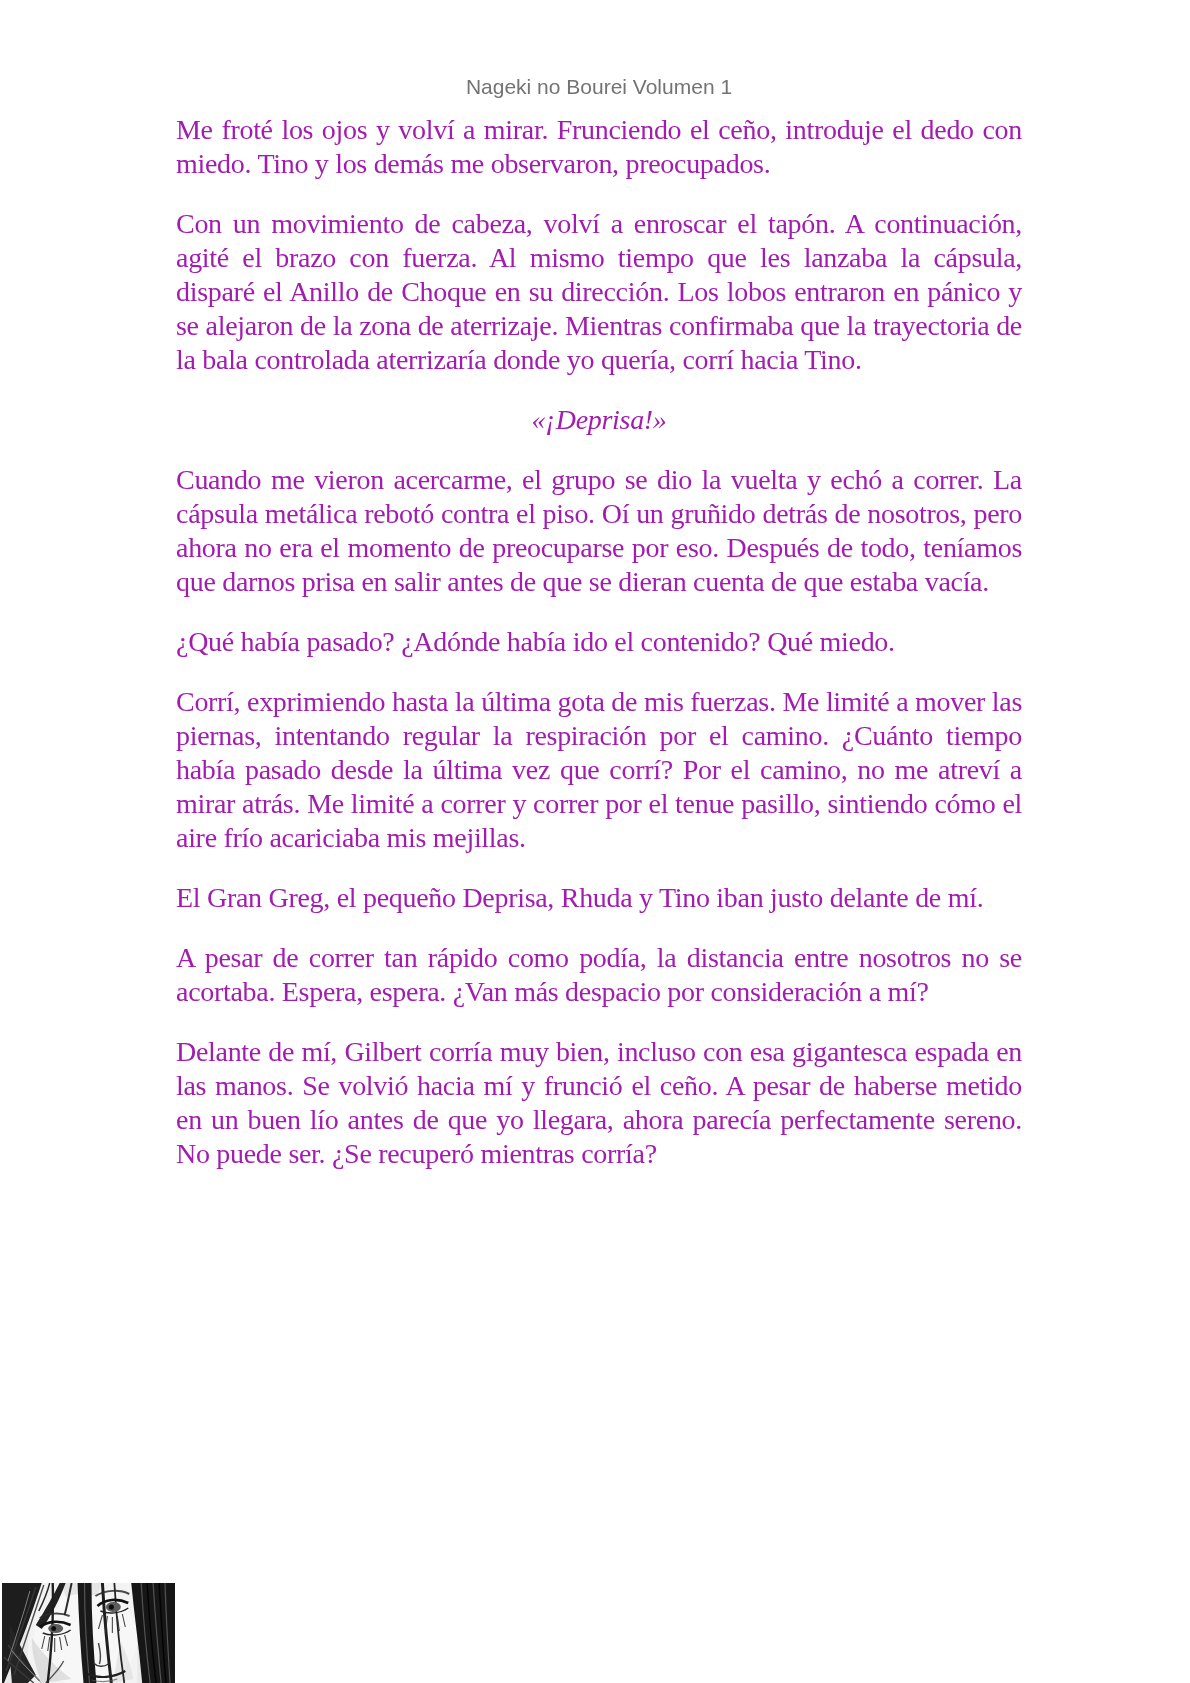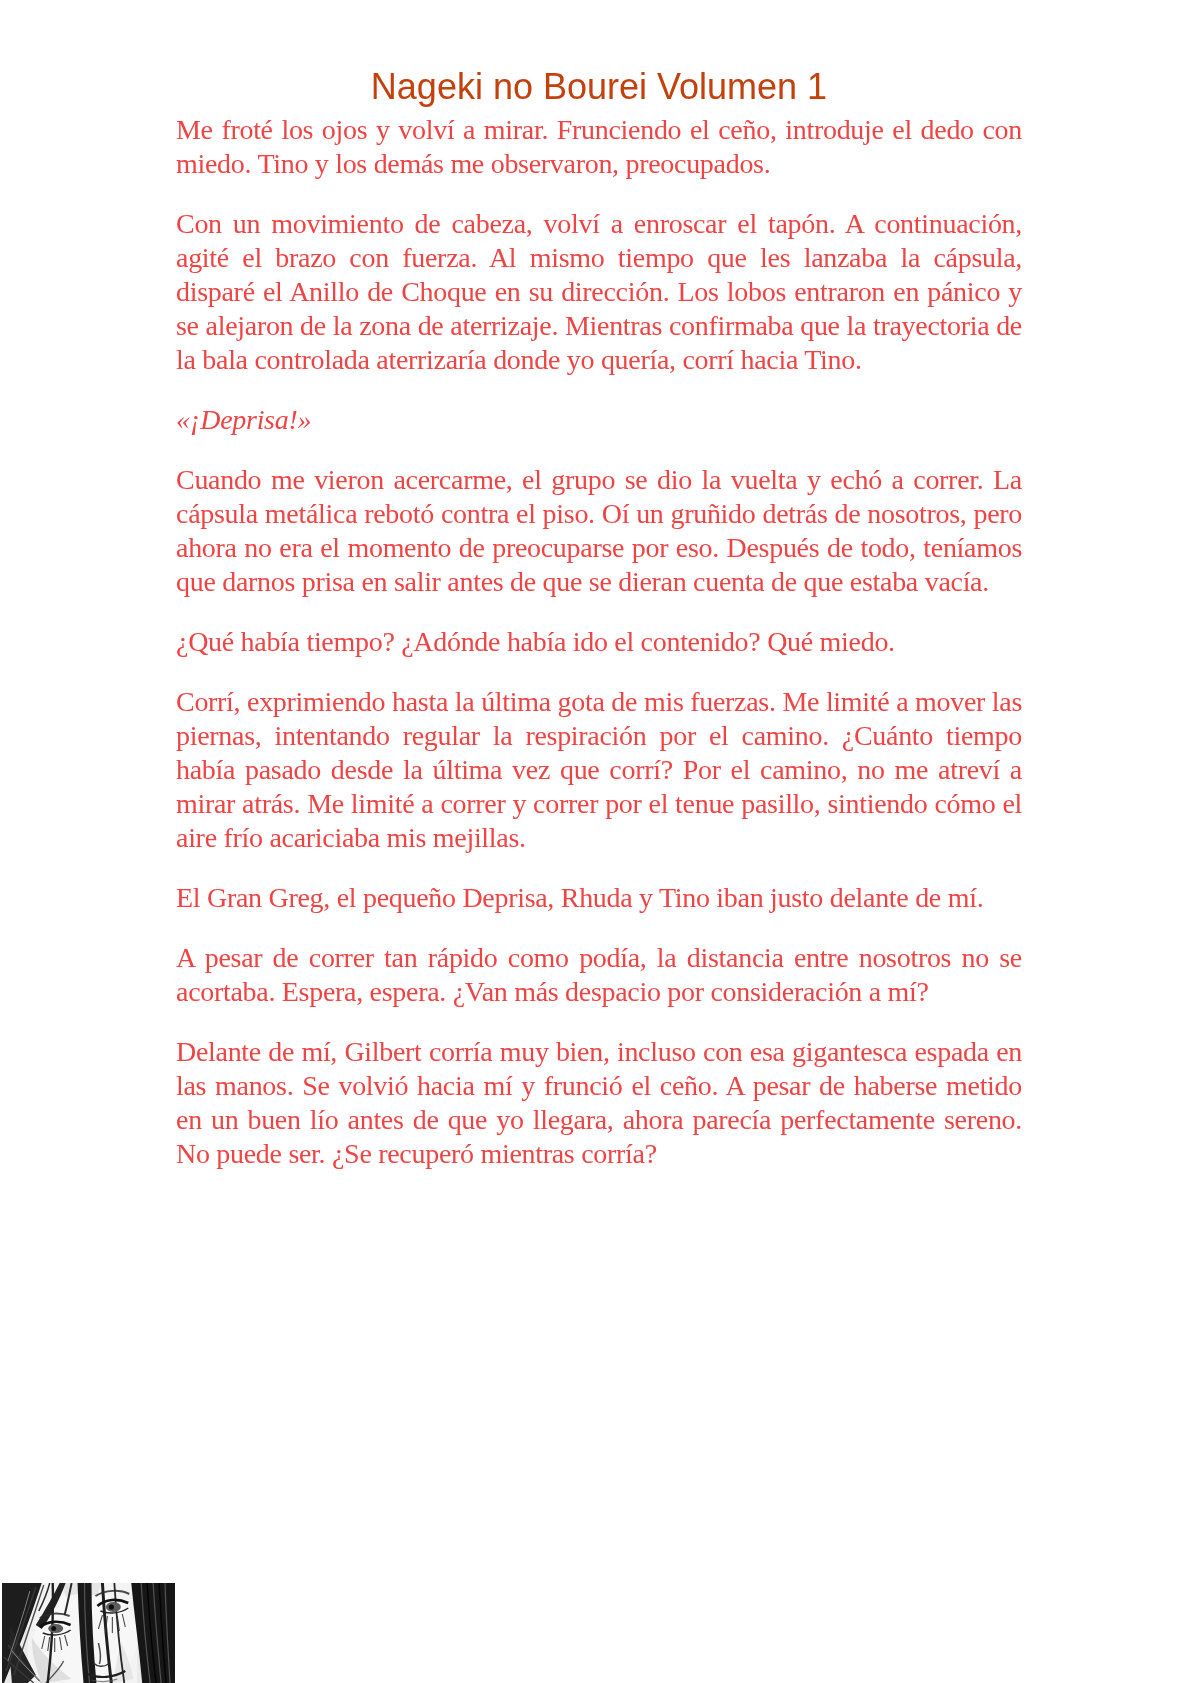--- a/index.html
+++ b/index.html
@@ -16,40 +16,40 @@
   }
   .content {
     position: absolute;
     left: 176px;
     top: 70px;
     width: 846px;
   }
   .doc-header {
     text-align: center;
     font-family: "Liberation Sans", "DejaVu Sans", sans-serif;
-    font-size: 36px;
+    font-size: 21px;
     line-height: 33px;
-    color: #c2410c;
+    color: #737373;
     letter-spacing: 0px;
   }
   .body-text {
     margin-top: 10px;
     font-family: "Liberation Serif", "DejaVu Serif", serif;
     font-size: 28px;
     line-height: 34px;
     letter-spacing: -0.3px;
-    color: #ef4444;
+    color: #a21caf;
     text-align: justify;
   }
   .body-text p {
     margin: 0 0 26px 0;
   }
   .body-text p.italic {
     font-style: italic;
-    text-align: left;
+    text-align: center;
   }
   .footer-art {
     position: absolute;
     left: 2px;
     top: 1583px;
     width: 173px;
     height: 100px;
     overflow: hidden;
   }
   .footer-art svg {
@@ -67,21 +67,21 @@
 
     <header class="doc-header">
       <div>Nageki no Bourei Volumen 1</div>
     </header>
 
     <main class="body-text">
       <p>Me froté los ojos y volví a mirar. Frunciendo el ceño, introduje el dedo con miedo. Tino y los demás me observaron, preocupados.</p>
       <p>Con un movimiento de cabeza, volví a enroscar el tapón. A continuación, agité el brazo con fuerza. Al mismo tiempo que les lanzaba la cápsula, disparé el Anillo de Choque en su dirección. Los lobos entraron en pánico y se alejaron de la zona de aterrizaje. Mientras confirmaba que la trayectoria de la bala controlada aterrizaría donde yo quería, corrí hacia Tino.</p>
       <p class="italic">«¡Deprisa!»</p>
       <p>Cuando me vieron acercarme, el grupo se dio la vuelta y echó a correr. La cápsula metálica rebotó contra el piso. Oí un gruñido detrás de nosotros, pero ahora no era el momento de preocuparse por eso. Después de todo, teníamos que darnos prisa en salir antes de que se dieran cuenta de que estaba vacía.</p>
-      <p>¿Qué había tiempo? ¿Adónde había ido el contenido? Qué miedo.</p>
+      <p>¿Qué había pasado? ¿Adónde había ido el contenido? Qué miedo.</p>
       <p>Corrí, exprimiendo hasta la última gota de mis fuerzas. Me limité a mover las piernas, intentando regular la respiración por el camino. ¿Cuánto tiempo había pasado desde la última vez que corrí? Por el camino, no me atreví a mirar atrás. Me limité a correr y correr por el tenue pasillo, sintiendo cómo el aire frío acariciaba mis mejillas.</p>
       <p>El Gran Greg, el pequeño Deprisa, Rhuda y Tino iban justo delante de mí.</p>
       <p>A pesar de correr tan rápido como podía, la distancia entre nosotros no se acortaba. Espera, espera. ¿Van más despacio por consideración a mí?</p>
       <p>Delante de mí, Gilbert corría muy bien, incluso con esa gigantesca espada en las manos. Se volvió hacia mí y frunció el ceño. A pesar de haberse metido en un buen lío antes de que yo llegara, ahora parecía perfectamente sereno. No puede ser. ¿Se recuperó mientras corría?</p>
     </main>
 
   </div>
 
   <div class="footer-art">
     <svg viewBox="0 0 174 100" preserveAspectRatio="none" aria-hidden="true">

